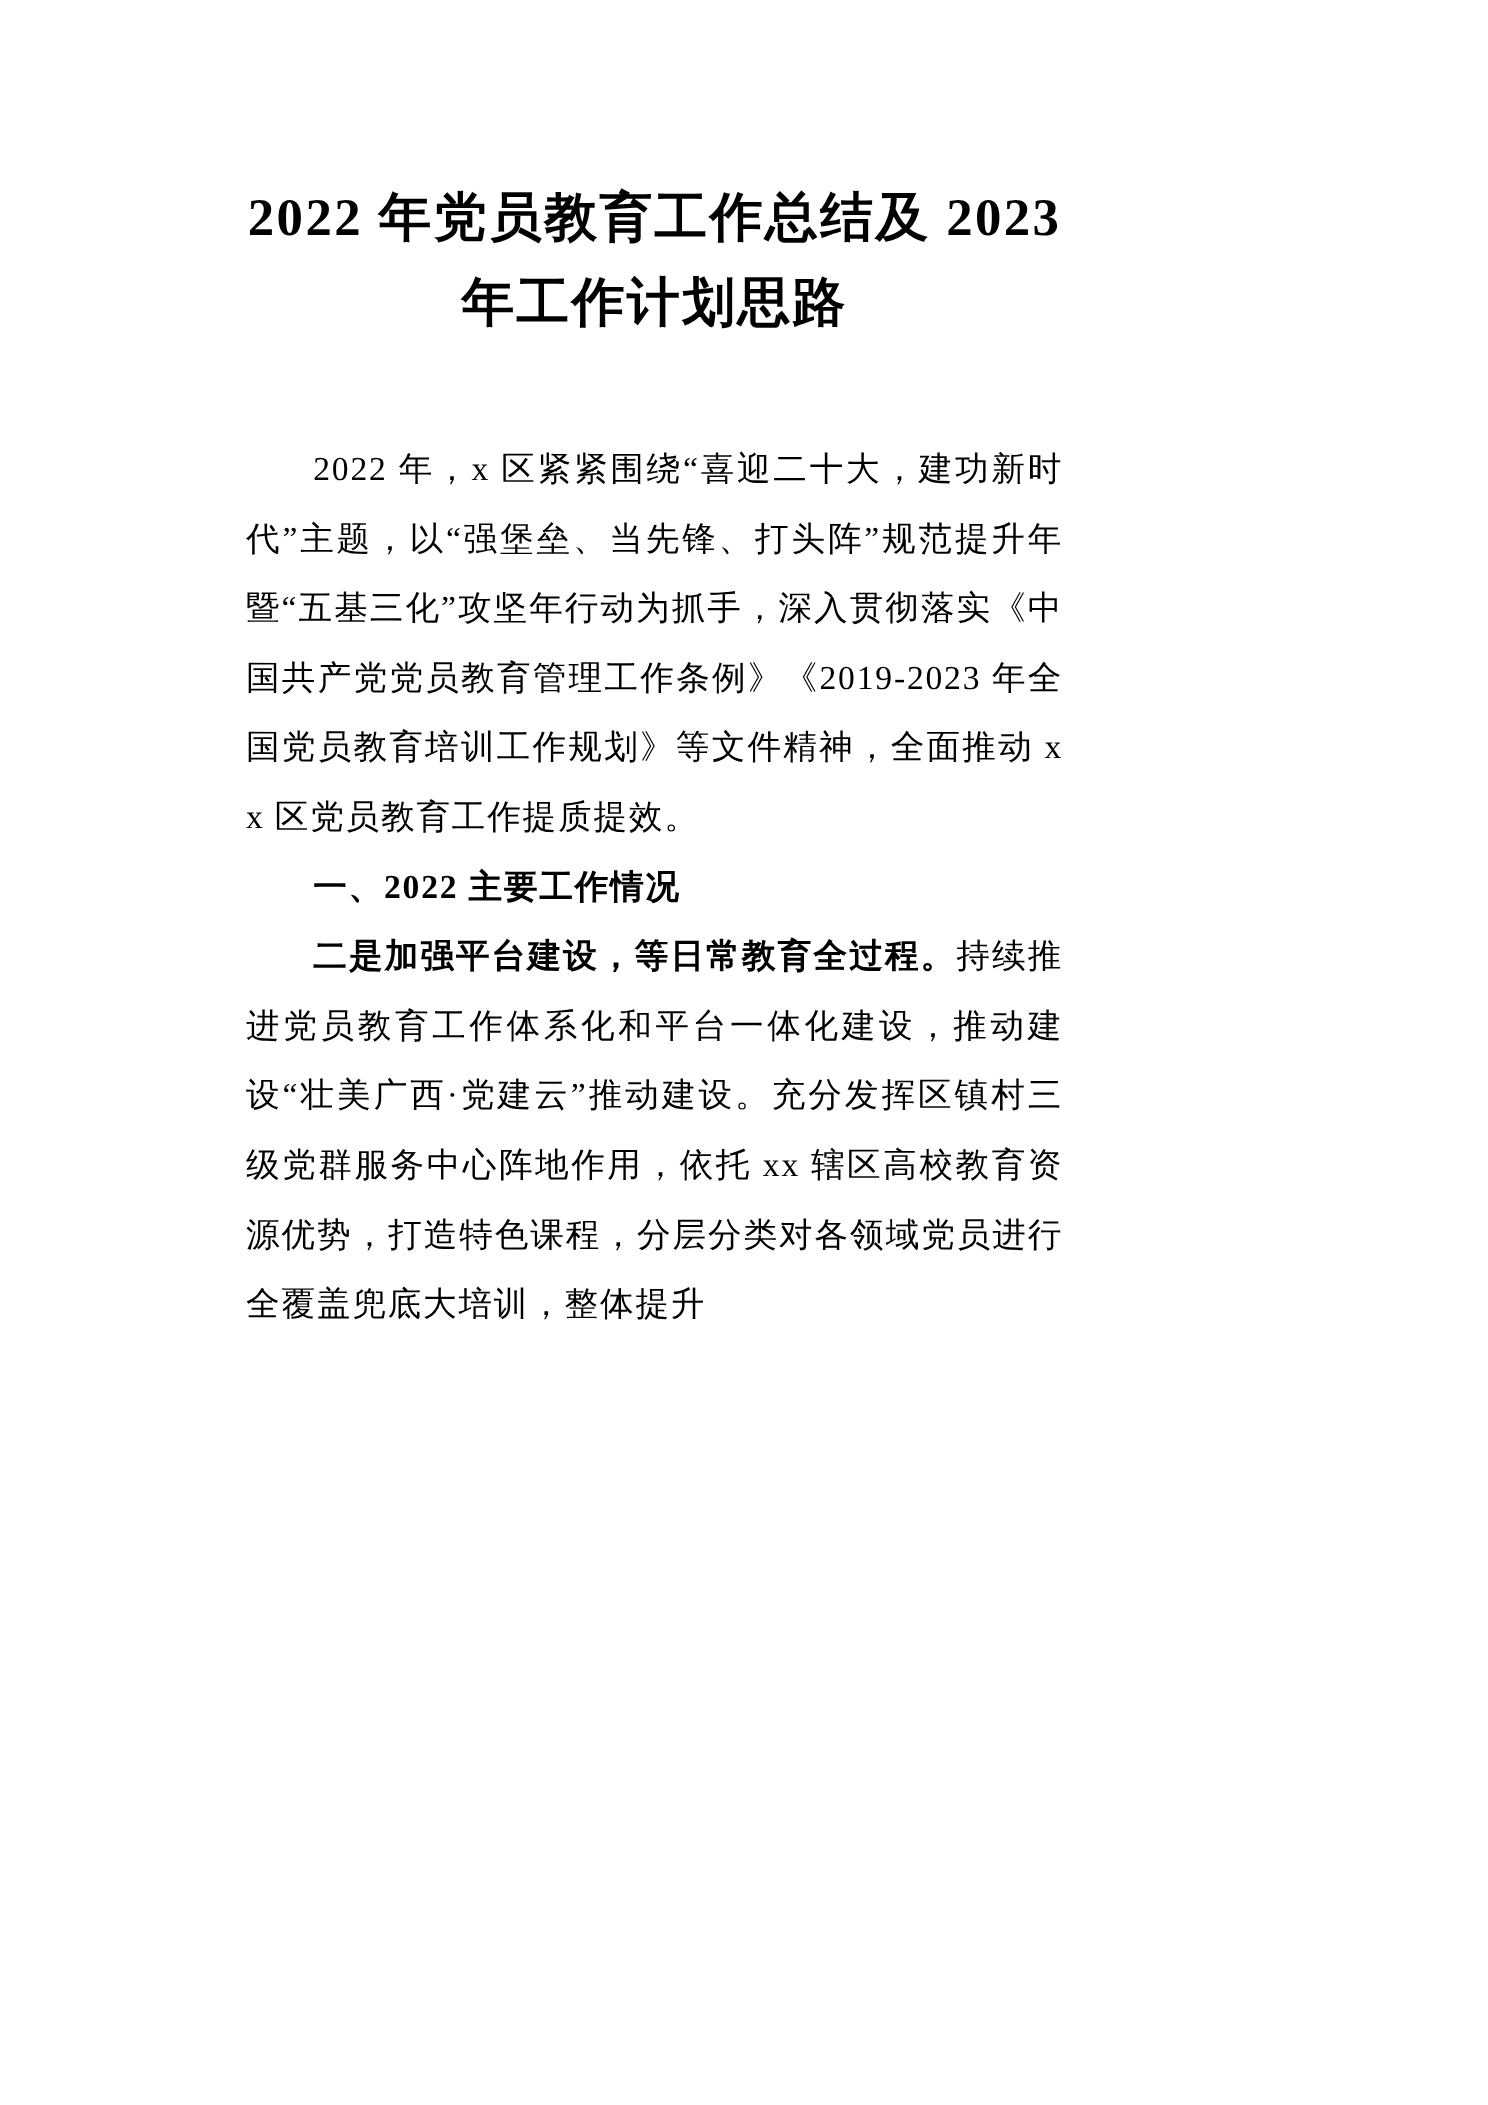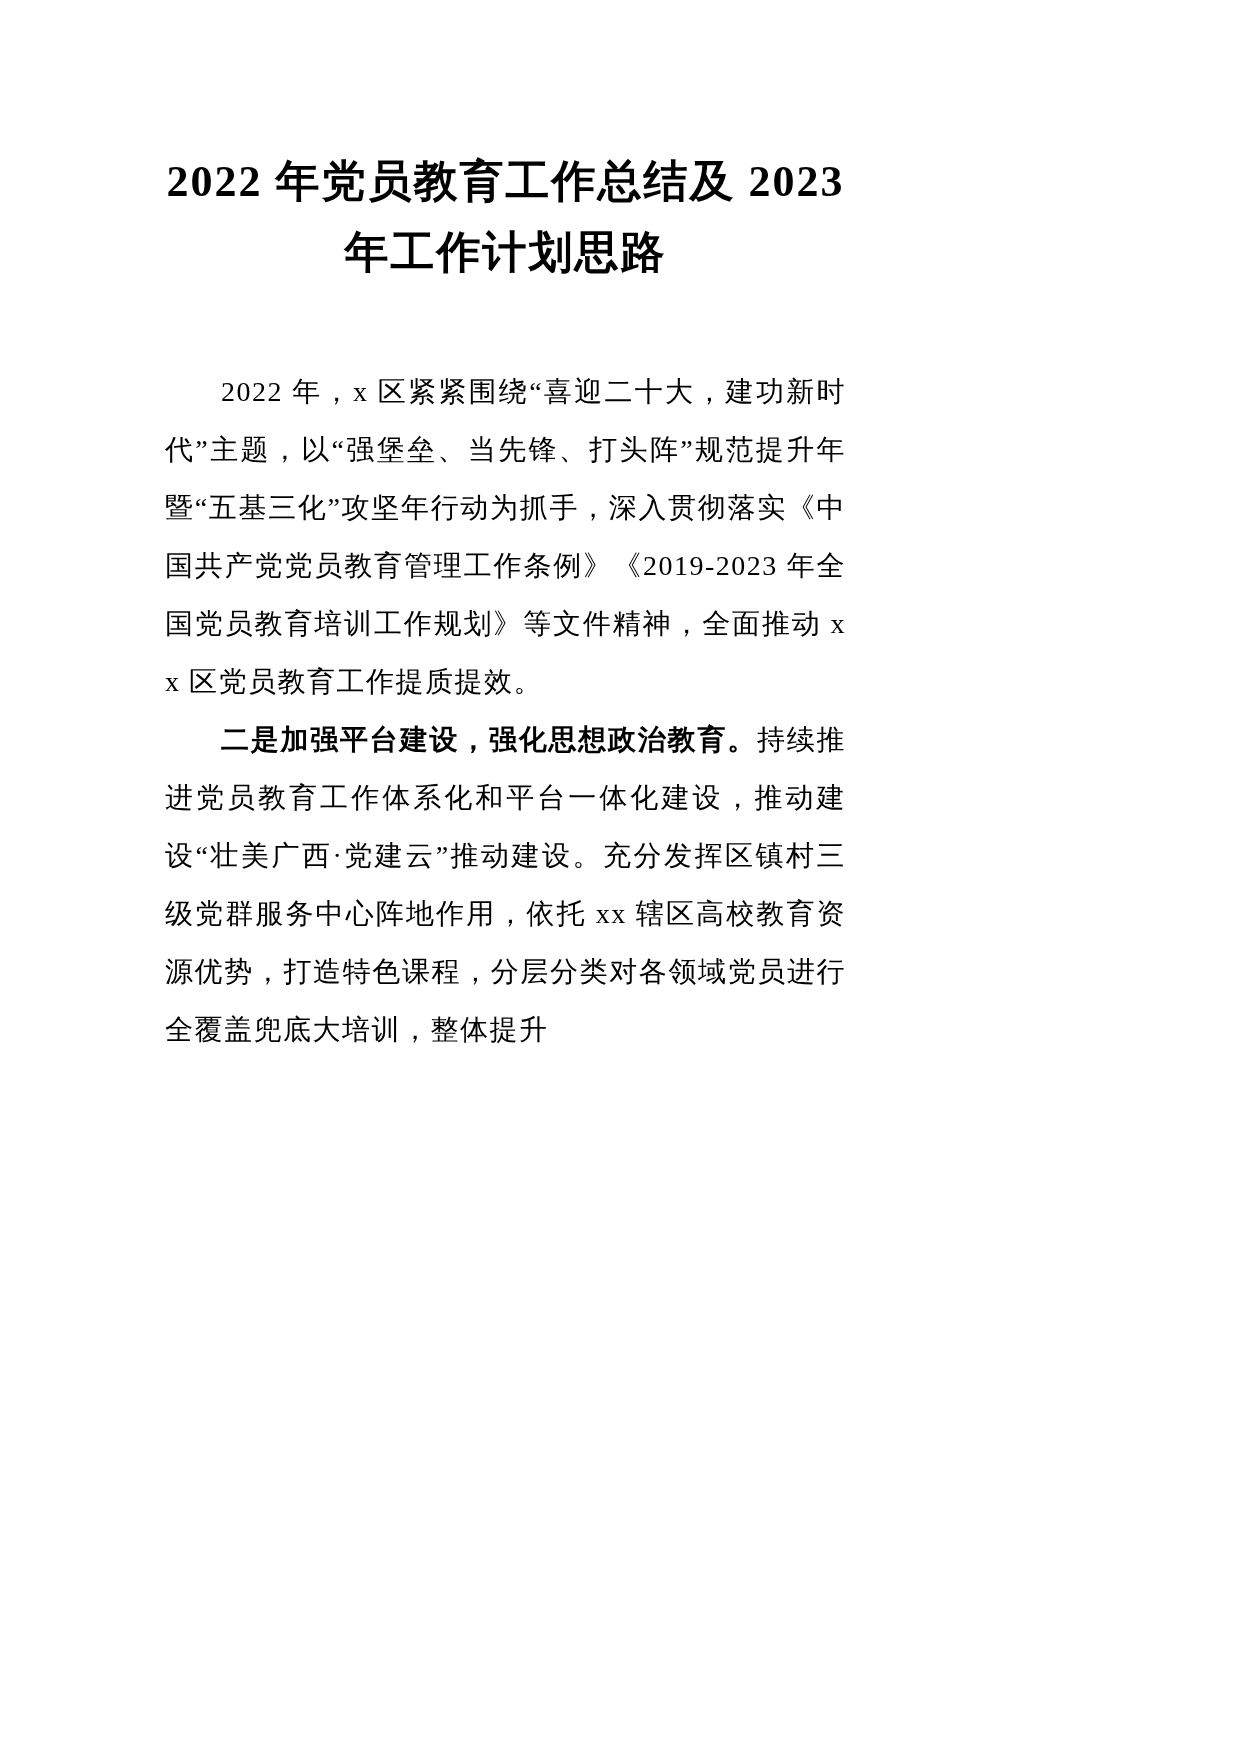--- a/index.html
+++ b/index.html
@@ -9,20 +9,21 @@
     height: 1754px;
     font-family: "Liberation Serif", "DejaVu Serif", serif;
     color: #000000;
   }
   .page {
     width: 1008px;
     height: 1754px;
     background: #ffffff;
     padding: 146px 162px 0 165px;
     overflow: hidden;
+    margin-left: 40px;
   }
   .doc-title {
     font-size: 44px;
     font-weight: 700;
     text-align: center;
     line-height: 1.62;
     letter-spacing: 2px;
     margin-bottom: 74px;
   }
   .para {
@@ -38,17 +39,18 @@
 </style>
 </head>
 <body>
 
 <div class="page">
 
   <h1 class="doc-title">2022 年党员教育工作总结及 2023 年工作计划思路</h1>
 
   <p class="para"><span>2022 年，x 区紧紧围绕“喜迎二十大，建功新时代”主题，以“强堡垒、当先锋、打头阵”规范提升年暨“五基三化”攻坚年行动为抓手，深入贯彻落实《中国共产党党员教育管理工作条例》《2019-2023 年全国党员教育培训工作规划》等文件精神，全面推动 xx 区党员教育工作提质提效。</span></p>
 
+  <p class="para heading"><span>一、2022 主要工作情况</span></p>
 
 
-  <p class="para"><span class="lead">二是加强平台建设，强化思想政治教育。</span><span>持续推进党员教育工作体系化和平台一体化建设，推动建设“壮美广西·党建云”推动建设。充分发挥区镇村三级党群服务中心阵地作用，依托 xx 辖区高校教育资源优势，打造特色课程，分层分类对各领域党员进行全覆盖兜底大培训，整体提升</span></p>
+  <p class="para"><span class="lead">二是加强平台建设，等日常教育全过程。</span><span>持续推进党员教育工作体系化和平台一体化建设，推动建设“壮美广西·党建云”推动建设。充分发挥区镇村三级党群服务中心阵地作用，依托 xx 辖区高校教育资源优势，打造特色课程，分层分类对各领域党员进行全覆盖兜底大培训，整体提升</span></p>
 
 </div>
 
 </body></html>

